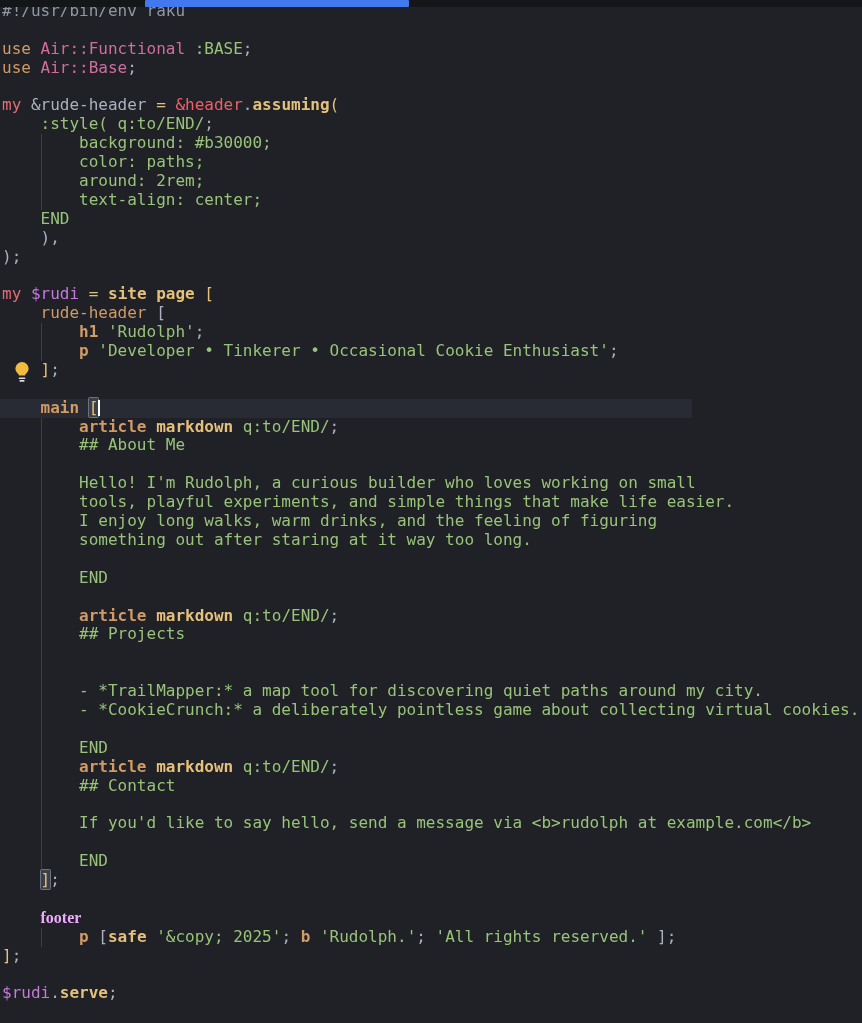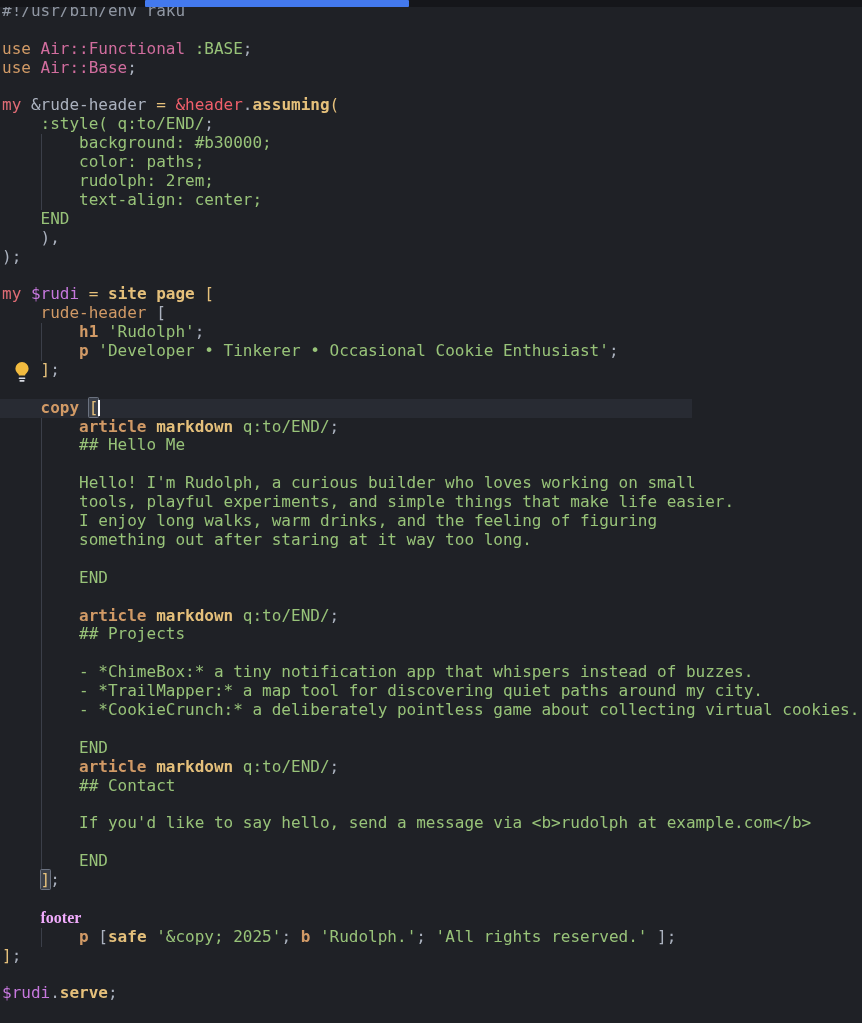--- a/index.html
+++ b/index.html
@@ -32,51 +32,51 @@
 <div class="code" id="code">
     <div class="line"><span style="color: rgb(144, 151, 163);">#!/usr/bin/env raku</span></div>
     <div class="line"></div>
     <div class="line"><span style="color: rgb(209, 154, 102);">use</span><span style="color: rgb(171, 178, 191);"> </span><span style="color: rgb(209, 109, 158);">Air::Functional</span><span style="color: rgb(171, 178, 191);"> </span><span style="color: rgb(152, 195, 121);">:BASE</span><span style="color: rgb(171, 178, 191);">;</span></div>
     <div class="line"><span style="color: rgb(209, 154, 102);">use</span><span style="color: rgb(171, 178, 191);"> </span><span style="color: rgb(209, 109, 158);">Air::Base</span><span style="color: rgb(171, 178, 191);">;</span></div>
     <div class="line"></div>
     <div class="line"><span style="color: rgb(224, 108, 117);">my</span><span style="color: rgb(171, 178, 191);"> &amp;rude-header </span><span style="color: rgb(229, 192, 123);">=</span><span style="color: rgb(171, 178, 191);"> </span><span style="color: rgb(239, 95, 107);">&amp;header</span><span style="color: rgb(171, 178, 191);">.</span><span style="color: rgb(229, 192, 123); font-weight: bold;">assuming</span><span style="color: rgb(229, 192, 123);">(</span></div>
     <div class="line"><span style="color: rgb(171, 178, 191);">    </span><span style="color: rgb(152, 195, 121); margin-top: 9px;">:style( q:to/END/</span><span style="color: rgb(171, 178, 191);">;</span></div>
     <div class="line"><span class="guide"></span><span style="color: rgb(152, 195, 121);">        background: #b30000;</span></div>
     <div class="line"><span class="guide"></span><span style="color: rgb(152, 195, 121);">        color: paths;</span></div>
-    <div class="line"><span class="guide"></span><span style="color: rgb(152, 195, 121);">        rudolph: 2rem;</span></div>
+    <div class="line"><span class="guide"></span><span style="color: rgb(152, 195, 121);">        around: 2rem;</span></div>
     <div class="line"><span class="guide"></span><span style="color: rgb(152, 195, 121);">        text-align: center;</span></div>
     <div class="line"><span style="color: rgb(171, 178, 191);">    </span><span style="color: rgb(152, 195, 121);">END</span></div>
     <div class="line"><span style="color: rgb(171, 178, 191);">    ),</span></div>
     <div class="line"><span style="color: rgb(171, 178, 191);">);</span></div>
     <div class="line"></div>
     <div class="line"><span style="color: rgb(224, 108, 117);">my</span><span style="color: rgb(171, 178, 191);"> </span><span style="color: rgb(198, 120, 221);">$rudi</span><span style="color: rgb(171, 178, 191);"> </span><span style="color: rgb(229, 192, 123);">=</span><span style="color: rgb(171, 178, 191);"> </span><span style="color: rgb(229, 192, 123); font-weight: bold;">site</span><span style="color: rgb(171, 178, 191);"> </span><span style="color: rgb(229, 192, 123); font-weight: bold;">page</span><span style="color: rgb(171, 178, 191);"> </span><span style="color: rgb(229, 192, 123);">[</span></div>
     <div class="line"><span style="color: rgb(171, 178, 191);">    </span><span style="color: rgb(209, 154, 102);">rude-header</span><span style="color: rgb(171, 178, 191);"> [</span></div>
     <div class="line"><span class="guide"></span><span style="color: rgb(171, 178, 191);">        </span><span style="color: rgb(209, 154, 102); font-weight: bold;">h1</span><span style="color: rgb(171, 178, 191);"> </span><span style="color: rgb(152, 195, 121);">'Rudolph'</span><span style="color: rgb(171, 178, 191);">;</span></div>
     <div class="line"><span class="guide"></span><span style="color: rgb(171, 178, 191);">        </span><span style="color: rgb(209, 154, 102); font-weight: bold;">p</span><span style="color: rgb(171, 178, 191);"> </span><span style="color: rgb(152, 195, 121);">'Developer • Tinkerer • Occasional Cookie Enthusiast'</span><span style="color: rgb(171, 178, 191);">;</span></div>
     <div class="line"><span class="bulbwrap"><svg width="18" height="23" viewBox="0 0 18 23">
           <path d="M9 1a6.6 6.6 0 0 1 6.6 6.6c0 2.4-1.4 3.9-2.6 5.1-.6.6-.9 1.1-.9 1.9H5.9c0-.8-.3-1.3-.9-1.9C3.8 11.5 2.4 10 2.4 7.6A6.6 6.6 0 0 1 9 1z" fill="#f2bb3f"></path>
           <rect x="5.6" y="16.4" width="6.8" height="1.7" rx=".8" fill="#d9dce3"></rect>
           <rect x="6.4" y="19" width="5.2" height="1.7" rx=".8" fill="#d9dce3"></rect>
         </svg></span><span style="color: rgb(171, 178, 191);">    </span><span style="color: rgb(229, 192, 123);">]</span><span style="color: rgb(171, 178, 191);">;</span></div>
     <div class="line"></div>
-    <div class="line hl"><span style="color: rgb(171, 178, 191);">    </span><span style="color: rgb(209, 154, 102); font-weight: bold;">copy</span><span style="color: rgb(171, 178, 191);"> </span><span class="boxed" style="color: rgb(229, 192, 123);">[</span><span class="caret"></span></div>
+    <div class="line hl"><span style="color: rgb(171, 178, 191);">    </span><span style="color: rgb(209, 154, 102); font-weight: bold;">main</span><span style="color: rgb(171, 178, 191);"> </span><span class="boxed" style="color: rgb(229, 192, 123);">[</span><span class="caret"></span></div>
     <div class="line"><span class="guide"></span><span style="color: rgb(171, 178, 191);">        </span><span style="color: rgb(209, 154, 102); font-weight: bold;">article</span><span style="color: rgb(171, 178, 191);"> </span><span style="color: rgb(229, 192, 123); font-weight: bold;">markdown</span><span style="color: rgb(171, 178, 191);"> </span><span style="color: rgb(152, 195, 121);">q:to/END/</span><span style="color: rgb(171, 178, 191);">;</span></div>
-    <div class="line"><span class="guide"></span><span style="color: rgb(152, 195, 121);">        ## Hello Me</span></div>
+    <div class="line"><span class="guide"></span><span style="color: rgb(152, 195, 121);">        ## About Me</span></div>
     <div class="line"><span class="guide"></span></div>
     <div class="line"><span class="guide"></span><span style="color: rgb(152, 195, 121);">        Hello! I'm Rudolph, a curious builder who loves working on small</span></div>
     <div class="line"><span class="guide"></span><span style="color: rgb(152, 195, 121);">        tools, playful experiments, and simple things that make life easier.</span></div>
     <div class="line"><span class="guide"></span><span style="color: rgb(152, 195, 121);">        I enjoy long walks, warm drinks, and the feeling of figuring</span></div>
     <div class="line"><span class="guide"></span><span style="color: rgb(152, 195, 121);">        something out after staring at it way too long.</span></div>
     <div class="line"><span class="guide"></span></div>
     <div class="line"><span class="guide"></span><span style="color: rgb(171, 178, 191);">        </span><span style="color: rgb(152, 195, 121);">END</span></div>
     <div class="line"><span class="guide"></span></div>
     <div class="line"><span class="guide"></span><span style="color: rgb(171, 178, 191);">        </span><span style="color: rgb(209, 154, 102); font-weight: bold;">article</span><span style="color: rgb(171, 178, 191);"> </span><span style="color: rgb(229, 192, 123); font-weight: bold;">markdown</span><span style="color: rgb(171, 178, 191);"> </span><span style="color: rgb(152, 195, 121);">q:to/END/</span><span style="color: rgb(171, 178, 191);">;</span></div>
     <div class="line"><span class="guide"></span><span style="color: rgb(152, 195, 121);">        ## Projects</span></div>
     <div class="line"><span class="guide"></span></div>
-    <div class="line"><span class="guide"></span><span style="color: rgb(152, 195, 121);">        - *ChimeBox:* a tiny notification app that whispers instead of buzzes.</span></div>
+    <div class="line"><span class="guide"></span></div>
     <div class="line"><span class="guide"></span><span style="color: rgb(152, 195, 121);">        - *TrailMapper:* a map tool for discovering quiet paths around my city.</span></div>
     <div class="line"><span class="guide"></span><span style="color: rgb(152, 195, 121);">        - *CookieCrunch:* a deliberately pointless game about collecting virtual cookies.</span></div>
     <div class="line"><span class="guide"></span></div>
     <div class="line"><span class="guide"></span><span style="color: rgb(171, 178, 191);">        </span><span style="color: rgb(152, 195, 121);">END</span></div>
     <div class="line"><span class="guide"></span><span style="color: rgb(171, 178, 191);">        </span><span style="color: rgb(209, 154, 102); font-weight: bold;">article</span><span style="color: rgb(171, 178, 191);"> </span><span style="color: rgb(229, 192, 123); font-weight: bold;">markdown</span><span style="color: rgb(171, 178, 191);"> </span><span style="color: rgb(152, 195, 121);">q:to/END/</span><span style="color: rgb(171, 178, 191);">;</span></div>
     <div class="line"><span class="guide"></span><span style="color: rgb(152, 195, 121);">        ## Contact</span></div>
     <div class="line"><span class="guide"></span></div>
     <div class="line"><span class="guide"></span><span style="color: rgb(152, 195, 121);">        If you'd like to say hello, send a message via &lt;b&gt;rudolph at example.com&lt;/b&gt;</span></div>
     <div class="line"><span class="guide"></span></div>
     <div class="line"><span class="guide"></span><span style="color: rgb(171, 178, 191);">        </span><span style="color: rgb(152, 195, 121);">END</span></div>

